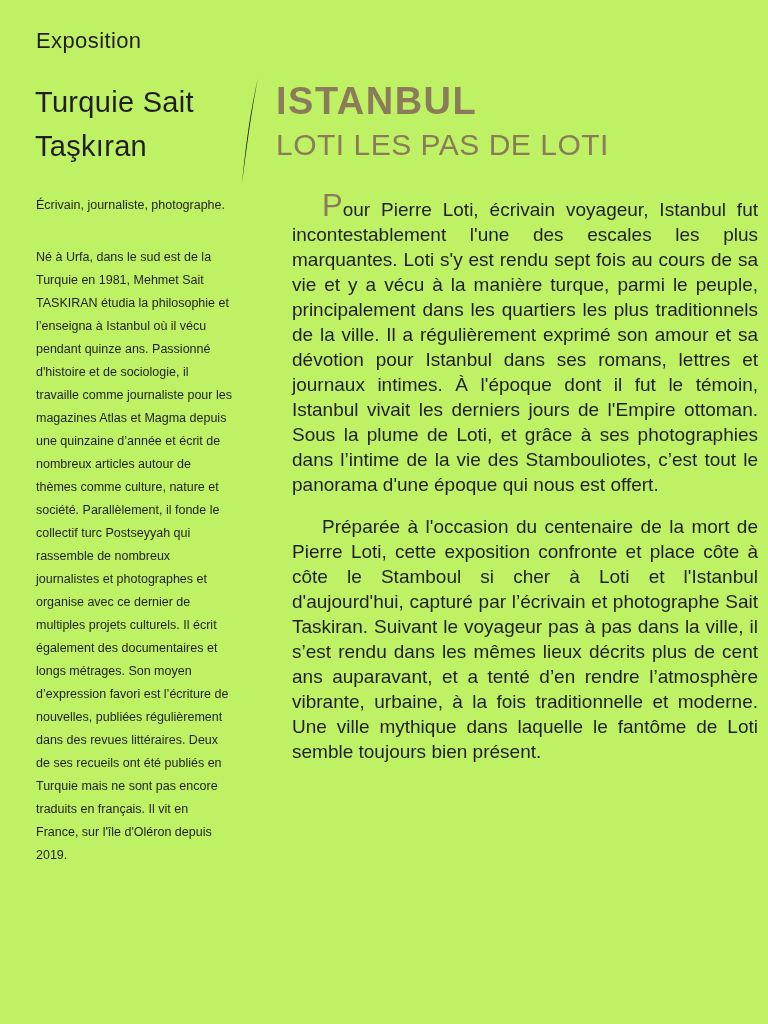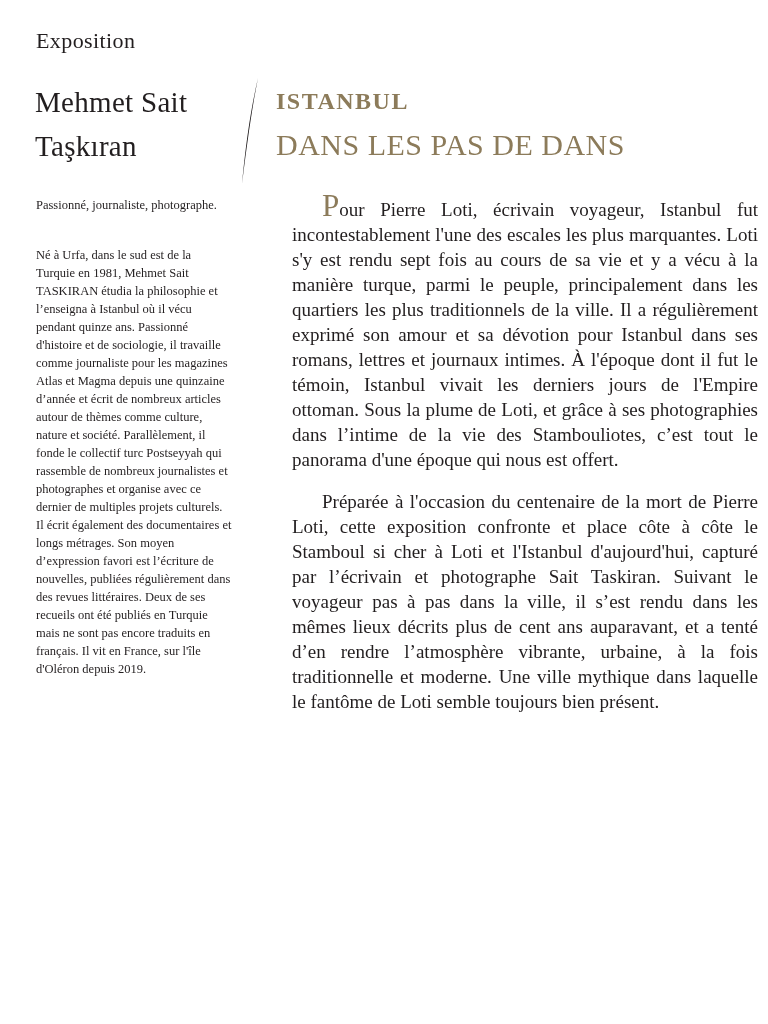--- a/index.html
+++ b/index.html
@@ -3,51 +3,51 @@
 <meta charset="utf-8">
 <style>
   :root{
     --ink:#221e1f;
     --accent:#8c7b5a;
   }
   html,body{margin:0;padding:0;background:#e8e8e8;}
   .page{
     position:relative;
     width:768px;height:1024px;
-    background:#ffffff;
+    background:#bef264;
     margin:0 auto;
     overflow:hidden;
-    font-family:Liberation Serif, serif;
+    font-family:Liberation Sans, sans-serif;
     color:var(--ink);
   }
   .eyebrow{
     position:absolute;left:36px;top:28px;
     font-size:22px;letter-spacing:.4px;
   }
   .author-name{
     position:absolute;left:35px;top:80px;width:210px;
     font-size:29px;line-height:44px;letter-spacing:.3px;
   }
   .slash{
     position:absolute;left:240px;top:78px;width:22px;height:106px;
   }
   .title-block{
     position:absolute;left:276px;top:80px;width:470px;
     color:var(--accent);
     line-height:43px;
   }
-  .title-line1{font-size:24px;font-weight:bold;letter-spacing:1.5px;}
+  .title-line1{font-size:38px;font-weight:bold;letter-spacing:1.5px;}
   .title-line2{font-size:30px;font-weight:normal;letter-spacing:.5px;}
   .author-role{
     position:absolute;left:36px;top:197px;width:190px;
     font-size:12.5px;line-height:16px;
   }
   .author-bio{
     position:absolute;left:36px;top:246px;width:196px;
-    font-size:12.5px;line-height:18px;
+    font-size:12.5px;line-height:23px;
     text-align:left;
   }
   .body-col{
     position:absolute;left:292px;top:196px;width:466px;
     font-size:19px;line-height:25px;
     text-align:justify;
   }
   .body-col p{margin:0;text-indent:30px;}
   .body-col p + p{margin-top:17px;}
   .initial{
@@ -56,34 +56,34 @@
     color:var(--accent);
   }
 </style>
 </head>
 <body>
 
 <div class="page">
 
   <div class="eyebrow">Exposition</div>
 
-  <div class="author-name">Mehmet Sait Taşkıran</div>
+  <div class="author-name">Turquie Sait Taşkıran</div>
 
   <div class="slash">
     <svg width="22" height="106" viewBox="0 0 22 106" aria-hidden="true">
       <path d="M18,0 C12,26 6.5,58 2,106 C7.5,62 12,30 18,0 Z" fill="#1d191a"></path>
     </svg>
   </div>
 
   <div class="title-block">
     <div class="title-line1">ISTANBUL</div>
-    <div class="title-line2">DANS LES PAS DE DANS</div>
+    <div class="title-line2">LOTI LES PAS DE LOTI</div>
   </div>
 
-  <div class="author-role">Passionné, journaliste, photographe.</div>
+  <div class="author-role">Écrivain, journaliste, photographe.</div>
 
   <div class="author-bio">Né à Urfa, dans le sud est de la Turquie en 1981, Mehmet Sait TASKIRAN étudia la philosophie et l’enseigna à Istanbul où il vécu pendant quinze ans. Passionné d'histoire et de sociologie, il travaille comme journaliste pour les magazines Atlas et Magma depuis une quinzaine d’année et écrit de nombreux articles autour de thèmes comme culture, nature et société. Parallèlement, il fonde le collectif turc Postseyyah qui rassemble de nombreux journalistes et photographes et organise avec ce dernier de multiples projets culturels. Il écrit également des documentaires et longs métrages. Son moyen d’expression favori est l’écriture de nouvelles, publiées régulièrement dans des revues littéraires. Deux de ses recueils ont été publiés en Turquie mais ne sont pas encore traduits en français. Il vit en France, sur l'île d'Oléron depuis 2019.</div>
 
   <div class="body-col">
     <p><span class="initial">P</span><span>our Pierre Loti, écrivain voyageur, Istanbul fut incontestablement l'une des escales les plus marquantes. Loti s'y est rendu sept fois au cours de sa vie et y a vécu à la manière turque, parmi le peuple, principalement dans les quartiers les plus traditionnels de la ville. Il a régulièrement exprimé son amour et sa dévotion pour Istanbul dans ses romans, lettres et journaux intimes. À l'époque dont il fut le témoin, Istanbul vivait les derniers jours de l'Empire ottoman. Sous la plume de Loti, et grâce à ses photographies dans l’intime de la vie des Stambouliotes, c’est tout le panorama d'une époque qui nous est offert.</span></p>
     <p>Préparée à l'occasion du centenaire de la mort de Pierre Loti, cette exposition confronte et place côte à côte le Stamboul si cher à Loti et l'Istanbul d'aujourd'hui, capturé par l’écrivain et photographe Sait Taskiran. Suivant le voyageur pas à pas dans la ville, il s’est rendu dans les mêmes lieux décrits plus de cent ans auparavant, et a tenté d’en rendre l’atmosphère vibrante, urbaine, à la fois traditionnelle et moderne. Une ville mythique dans laquelle le fantôme de Loti semble toujours bien présent.</p>
   </div>
 
 </div>
 

